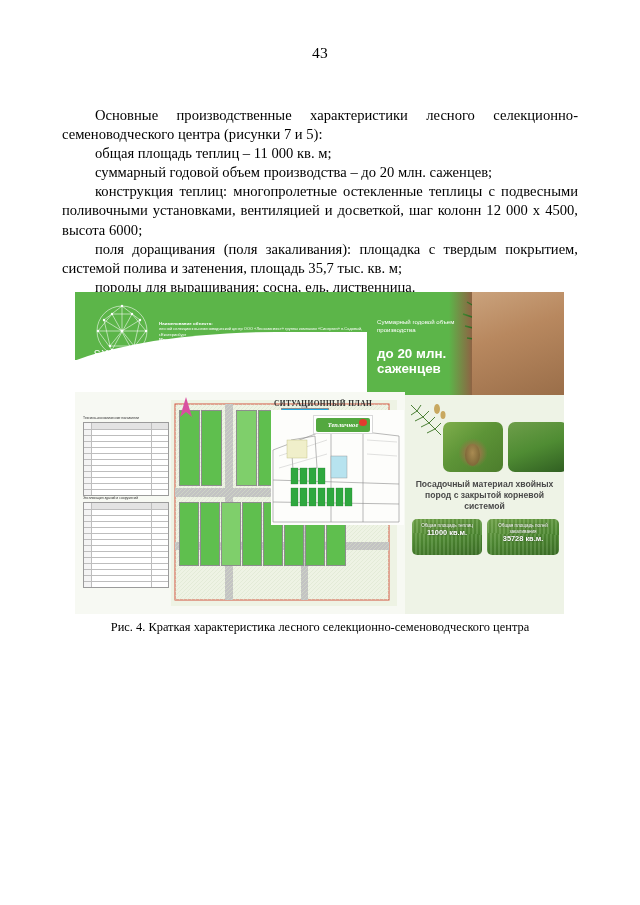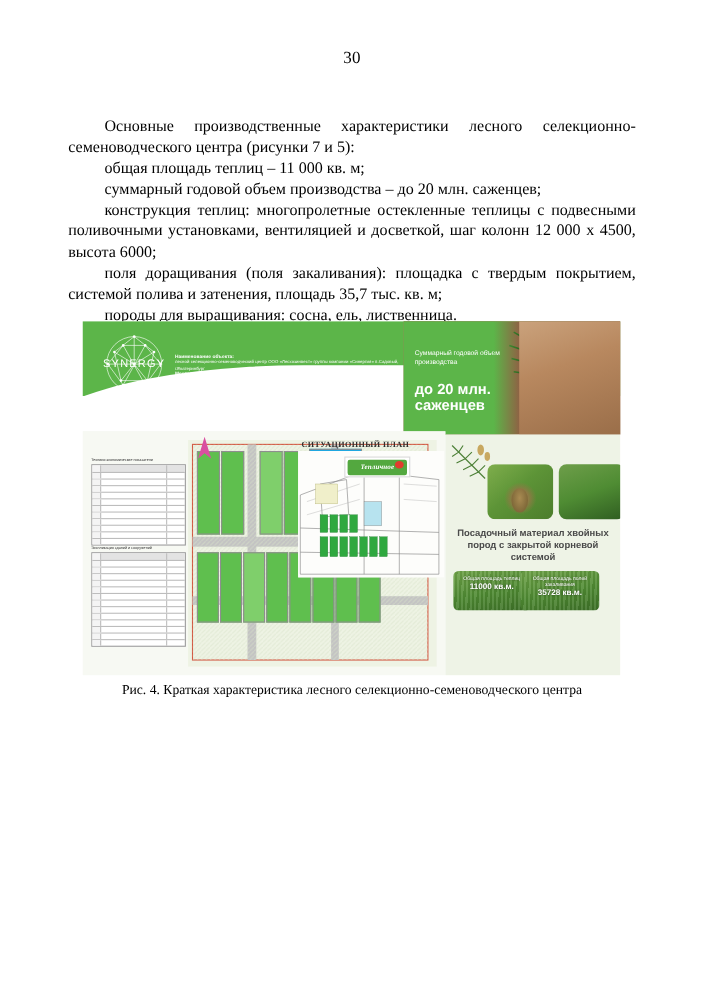--- a/index.html
+++ b/index.html
@@ -59,21 +59,21 @@
   }
   .hdr .swoop2{
     position:absolute;right:120px;top:40px;
     width:420px;height:120px;
     background:#ffffff;
     border-radius:60% 0 0 0;
   }
   .logo{
     position:absolute;left:13px;top:10px;
     width:68px;height:58px;
-    display:flex;align-items:center;justify-content:center;
+    display:flex;align-items:center;justify-content:flex-end;
     flex-direction:column;
   }
   .logo svg{position:absolute;left:0;top:0;}
   .logo .word{
     position:relative;
     font-family:"Liberation Sans", sans-serif;
     font-size:10px;letter-spacing:1.1px;
     color:#ffffff;font-weight:400;
     text-align:center;width:68px;
   }
@@ -191,21 +191,21 @@
   }
   .greenbox{
     position:absolute;
     border-radius:5px;
     overflow:hidden;
     background:
       repeating-linear-gradient(92deg,rgba(255,255,255,.10) 0 2px,rgba(0,0,0,.06) 2px 4px),
       linear-gradient(170deg,#6fa348 0%,#4e8a32 55%,#3d7027 100%);
   }
   .gb1{left:7px;top:124px;width:70px;height:36px;}
-  .gb2{left:68px;top:124px;width:72px;height:36px;}
+  .gb2{left:82px;top:124px;width:72px;height:36px;}
   .gb-txt{
     position:absolute;left:0;top:4px;width:100%;
     text-align:center;
     font-family:"Liberation Sans", sans-serif;
     color:#ffffff;
     font-size:4.6px;line-height:6px;
     text-shadow:0 0 2px rgba(0,0,0,.55);
   }
   .gb-num{
     display:block;font-size:7.4px;font-weight:bold;margin-top:1px;
@@ -251,21 +251,21 @@
     text-align:center;
     font-size:12.4px;
     line-height:16px;
   }
 </style>
 </head>
 <body>
 
 <div class="page">
 
-  <div class="pagenum">30</div>
+  <div class="pagenum">43</div>
 
   <div class="textblock">
     <p class="para">Основные производственные характеристики лесного селекционно-семеноводческого центра (рисунки 7 и 5):</p>
     <p class="para">общая площадь теплиц – 11 000 кв. м;</p>
     <p class="para">суммарный годовой объем производства – до 20 млн. саженцев;</p>
     <p class="para">конструкция теплиц: многопролетные остекленные теплицы с подвесными поливочными установками, вентиляцией и досветкой, шаг колонн 12 000 х 4500, высота 6000;</p>
     <p class="para">поля доращивания (поля закаливания): площадка с твердым покрытием, системой полива и затенения, площадь 35,7 тыс. кв. м;</p>
     <p class="para">породы для выращивания: сосна, ель, лиственница.</p>
   </div>
 

